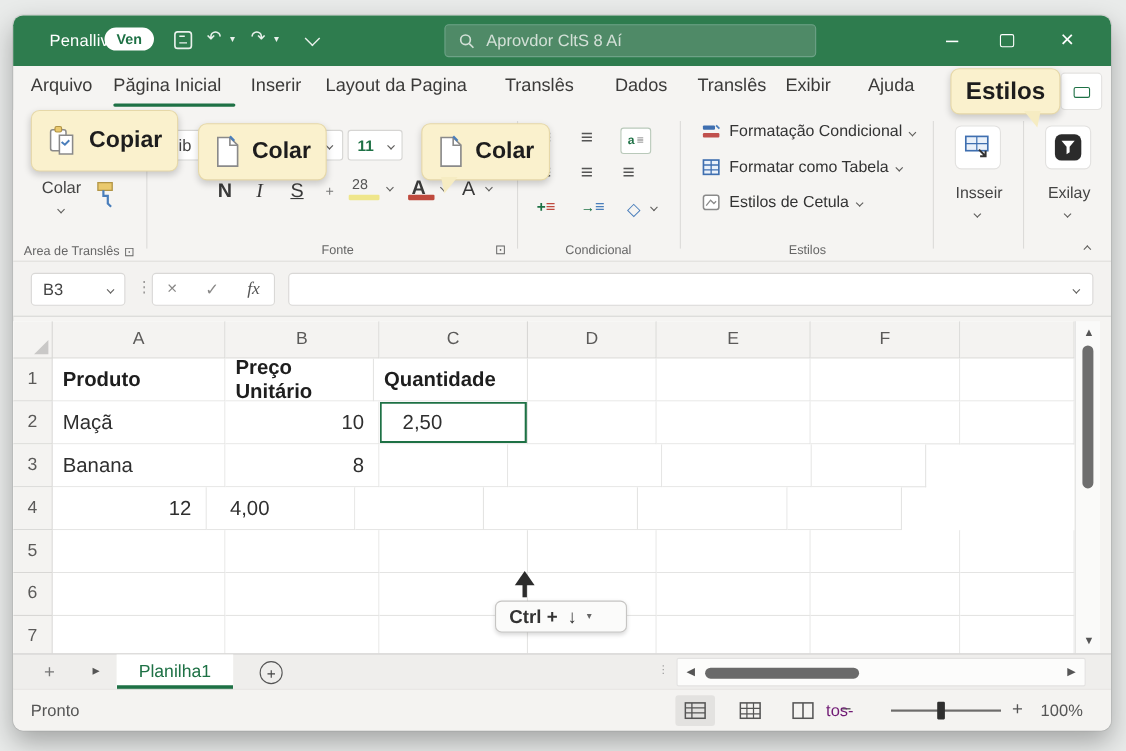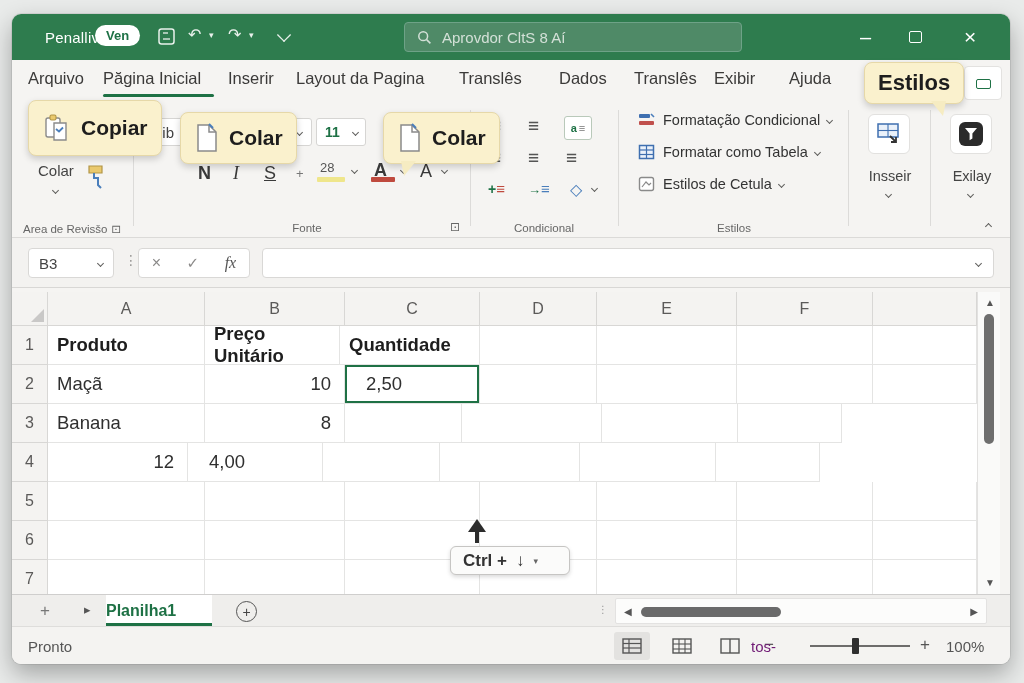--- a/index.html
+++ b/index.html
@@ -73,21 +73,21 @@
   
   .ctrltip{position:absolute;left:438px;top:532px;width:120px;height:29px;background:#fbfbfa;border:1px solid #c6c5c3;
     border-radius:6px;box-shadow:0 2px 4px rgba(0,0,0,.15);display:flex;align-items:center;gap:9px;padding:0 12px;z-index:25}
   .cursor-arrow{position:absolute;left:456px;top:505px;width:18px;height:28px;z-index:26}
   .cursor-arrow .head{position:absolute;left:0;top:0;width:0;height:0;
     border-left:9px solid transparent;border-right:9px solid transparent;border-bottom:13px solid #2c2c2c}
   .cursor-arrow .stem{position:absolute;left:7px;top:12px;width:4px;height:12px;background:#2c2c2c}
   
   .sheetbar{position:absolute;left:0;top:580px;width:998px;height:32px;background:#efeeec;border-top:1px solid #cfcecd}
   .activetab{position:absolute;left:94px;top:0;width:106px;height:32px;background:#fff;display:flex;align-items:center;
-    color:#1e7145;font-weight:bold;font-size:16px;box-shadow:inset 0 -4px 0 #1e7145}
+    justify-content:center;color:#1e7145;font-weight:normal;font-size:16px;box-shadow:inset 0 -4px 0 #1e7145}
   .circleplus{position:absolute;left:224px;top:6px;width:21px;height:21px;border:1.6px solid #555;border-radius:50%;
     display:flex;align-items:center;justify-content:center;font-size:14px;color:#444}
   .hscrollbox{position:absolute;left:603px;top:3px;width:372px;height:26px;background:#fcfcfb;border:1px solid #e3e2e1;border-radius:2px}
   .thumb-h{position:absolute;left:25px;top:8px;width:140px;height:10px;background:#6a6a6a;border-radius:5px}
   
   .statusbar{position:absolute;left:0;top:612px;width:998px;height:38px;background:#f4f3f1;border-top:1px solid #dedddb;border-radius:0 0 9px 9px}
   .stext{font-size:15px;color:#555}
   .viewbtn{position:absolute;top:5px;width:36px;height:28px;display:flex;align-items:center;justify-content:center;border-radius:3px}
   .viewbtn.sel{background:#e3e2e0}
   .zoomtrack{position:absolute;left:798px;top:630px;width:100px;height:2px;background:#6d6c6b}
@@ -158,21 +158,21 @@
 
     <span class="abs rtext" style="left:26px;top:62px">Colar</span>
     <span class="abs chev sm" style="left:41px;top:88px"></span>
     <span class="abs" style="left:72px;top:64px">
       <svg width="24" height="26" viewBox="0 0 24 26">
           <path d="M5 2 h13 v7 h-13 z" fill="#eac96d" stroke="#b29546" stroke-width="1.2"></path>
           <path d="M10 9 v5 h4 v7 l3 3" fill="none" stroke="#4a7ebb" stroke-width="2"></path>
         </svg>
     </span>
     <div class="rlabel" style="left:0;top:122px;width:120px">
-      <span>Area de Revisšo</span>
+      <span>Area de Translês</span>
       <span>⊡</span>
     </div>
 
     <div class="combo" style="left:138px;top:18px;width:162px">
       <span class="rtext">lib</span>
       <span class="chev sm" style="position:absolute;right:9px;top:11px"></span>
     </div>
     <div class="combo" style="left:304px;top:18px;width:50px">
       <span style="font-size:14px;color:#1e7145;font-weight:bold">11</span>
       <span class="chev sm" style="position:absolute;right:7px;top:11px"></span>

